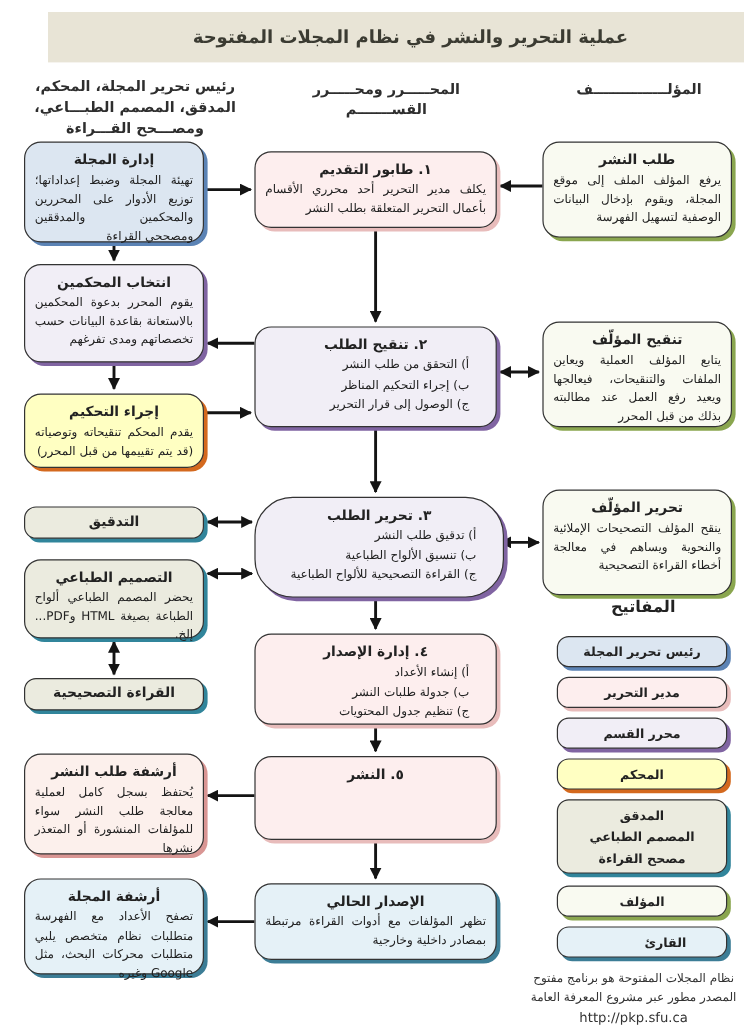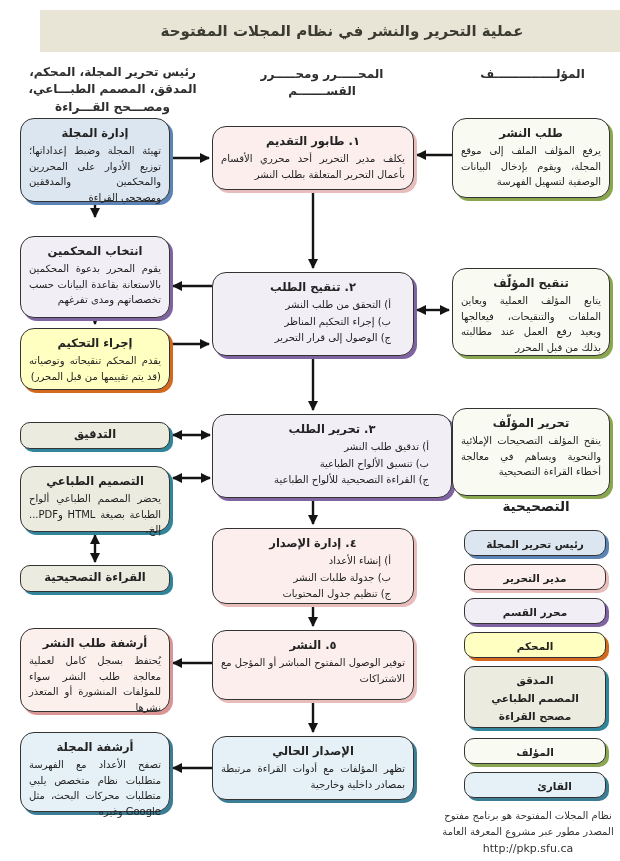--- a/index.html
+++ b/index.html
@@ -84,21 +84,21 @@
       <line x1="212" y1="663" x2="173" y2="663" marker-end="url(#ah)"></line>
       <line x1="313" y1="700" x2="313" y2="732" marker-end="url(#ah)"></line>
       <line x1="212" y1="768" x2="173" y2="768" marker-end="url(#ah)"></line>
     </g>
   </svg>
 
   <div class="box c-blue" style="left:20px;top:118px;width:150px;height:84px;">
     <div class="bt">إدارة المجلة</div>
     <div class="bb">تهيئة المجلة وضبط إعداداتها؛ توزيع الأدوار على المحررين والمحكمين والمدققين ومصححي القراءة</div>
   </div>
-  <div class="box c-lav" style="left:20px;top:220px;width:150px;height:82px;margin-top:16px;">
+  <div class="box c-lav" style="left:20px;top:220px;width:150px;height:82px;">
     <div class="bt">انتخاب المحكمين</div>
     <div class="bb">يقوم المحرر بدعوة المحكمين بالاستعانة بقاعدة البيانات حسب تخصصاتهم ومدى تفرغهم</div>
   </div>
   <div class="box c-yellow" style="left:20px;top:328px;width:150px;height:62px;">
     <div class="bt">إجراء التحكيم</div>
     <div class="bb">يقدم المحكم تنقيحاته وتوصياته (قد يتم تقييمها من قبل المحرر)</div>
   </div>
   <div class="box c-beige small" style="left:20px;top:422px;width:150px;height:27px;">
     <div class="bt">التدقيق</div>
   </div>
@@ -121,55 +121,54 @@
   <div class="box c-pink" style="left:212px;top:126px;width:202px;height:64px;">
     <div class="bt">١. طابور التقديم</div>
     <div class="bb">يكلف مدير التحرير أحد محرري الأقسام بأعمال التحرير المتعلقة بطلب النشر</div>
   </div>
   <div class="box c-lav" style="left:212px;top:272px;width:202px;height:84px;">
     <div class="bt">٢. تنقيح الطلب</div>
     <div class="bi">أ)  التحقق من طلب النشر</div>
     <div class="bi">ب) إجراء التحكيم المناظر</div>
     <div class="bi">ج) الوصول إلى قرار التحرير</div>
   </div>
-  <div class="box c-lav" style="left:212px;top:414px;width:240px;height:84px;">
+  <div class="box c-lav" style="left:212px;top:414px;width:208px;height:84px;border-radius:32px;">
     <div class="bt">٣. تحرير الطلب</div>
     <div class="bi">أ)  تدقيق طلب النشر</div>
     <div class="bi">ب) تنسيق الألواح الطباعية</div>
     <div class="bi">ج) القراءة التصحيحية للألواح الطباعية</div>
   </div>
   <div class="box c-pink" style="left:212px;top:528px;width:202px;height:76px;border-radius:14px;">
     <div class="bt">٤. إدارة الإصدار</div>
     <div class="bi">أ)  إنشاء الأعداد</div>
     <div class="bi">ب) جدولة طلبات النشر</div>
     <div class="bi">ج) تنظيم جدول المحتويات</div>
   </div>
   <div class="box c-pink" style="left:212px;top:630px;width:202px;height:70px;">
     <div class="bt">٥. النشر</div>
-    <div class="bb">توفير الوصول المفتوح المباشر أو المؤجل مع الاشتراكات</div>
   </div>
   <div class="box c-cyan" style="left:212px;top:736px;width:202px;height:64px;">
     <div class="bt">الإصدار الحالي</div>
     <div class="bb">تظهر المؤلفات مع أدوات القراءة مرتبطة بمصادر داخلية وخارجية</div>
   </div>
 
   <div class="box c-ivory" style="left:452px;top:268px;width:158px;height:88px;">
     <div class="bt">تنقيح المؤلّف</div>
     <div class="bb">يتابع المؤلف العملية ويعاين الملفات والتنقيحات، فيعالجها ويعيد رفع العمل عند مطالبته بذلك من قبل المحرر</div>
   </div>
   <div class="box c-ivory" style="left:452px;top:118px;width:158px;height:80px;">
     <div class="bt">طلب النشر</div>
     <div class="bb">يرفع المؤلف الملف إلى موقع المجلة، ويقوم بإدخال البيانات الوصفية لتسهيل الفهرسة</div>
   </div>
   <div class="box c-ivory" style="left:452px;top:408px;width:158px;height:88px;">
     <div class="bt">تحرير المؤلّف</div>
     <div class="bb">ينقح المؤلف التصحيحات الإملائية والنحوية ويساهم في معالجة أخطاء القراءة التصحيحية</div>
   </div>
 
-  <div class="legend-title">التصحيحية</div>
+  <div class="legend-title">المفاتيح</div>
 
   <div class="box c-blue lgd" style="left:464px;top:530px;width:142px;height:26px;">
     <span>رئيس تحرير المجلة</span>
   </div>
   <div class="box c-pink lgd" style="left:464px;top:564px;width:142px;height:26px;">
     <span>مدير التحرير</span>
   </div>
   <div class="box c-lav lgd" style="left:464px;top:598px;width:142px;height:26px;">
     <span>محرر القسم</span>
   </div>

